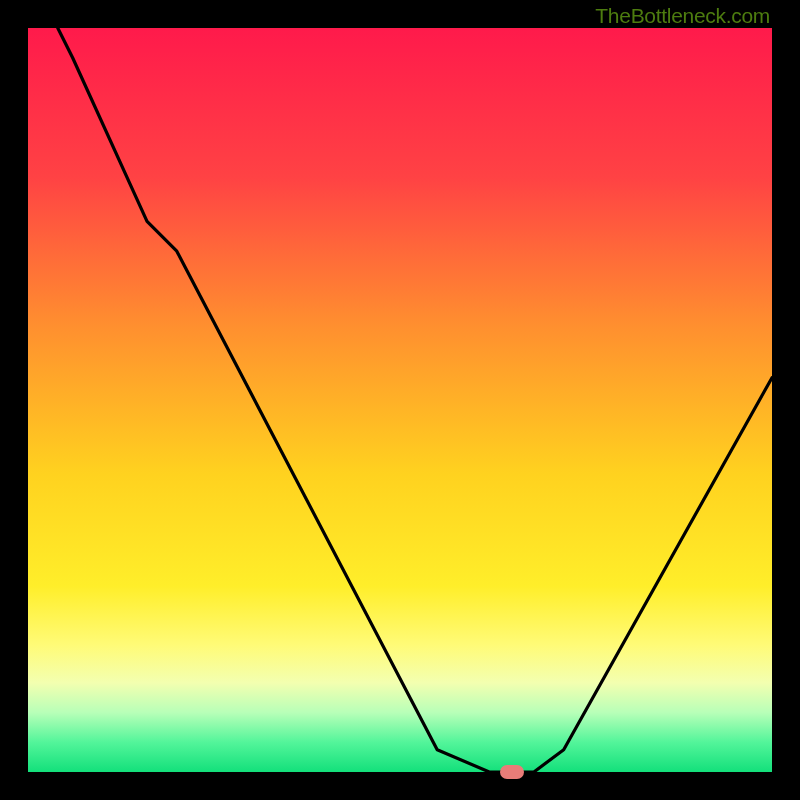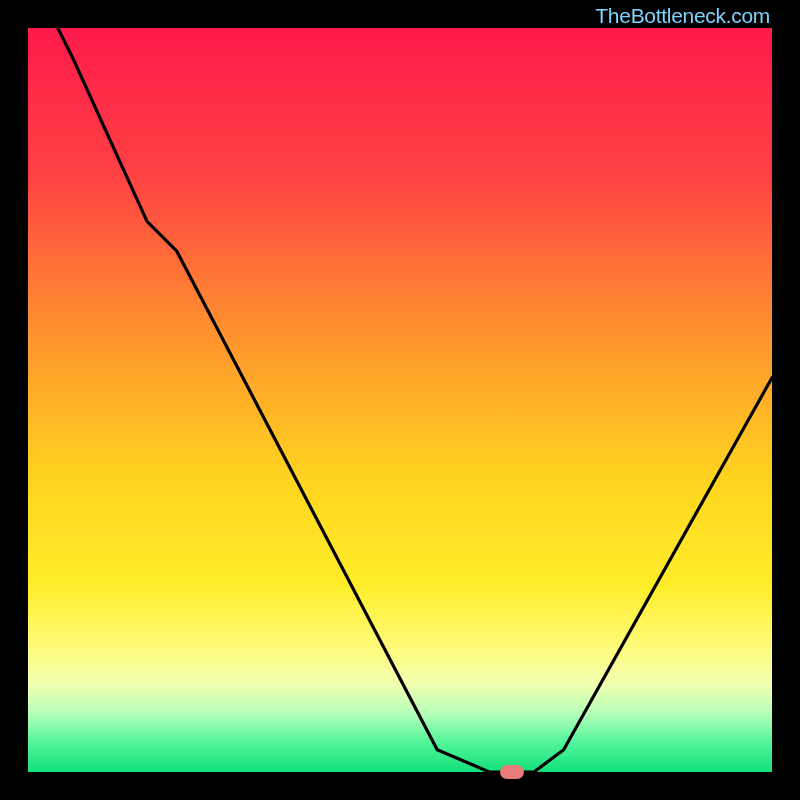--- a/index.html
+++ b/index.html
@@ -36,21 +36,21 @@
     width: 100%;
     height: 100%;
   }
   .watermark {
     position: absolute;
     top: 4px;
     right: 30px;
     font-family: Arial, Helvetica, sans-serif;
     font-size: 21px;
     font-weight: 500;
-    color: #7dd3fc;
+    color: #4d7c0f;
     letter-spacing: -0.3px;
   }
   .marker {
     position: absolute;
     width: 24px;
     height: 14px;
     border-radius: 7px;
     transform: translate(-50%, -50%);
   }
 </style>

